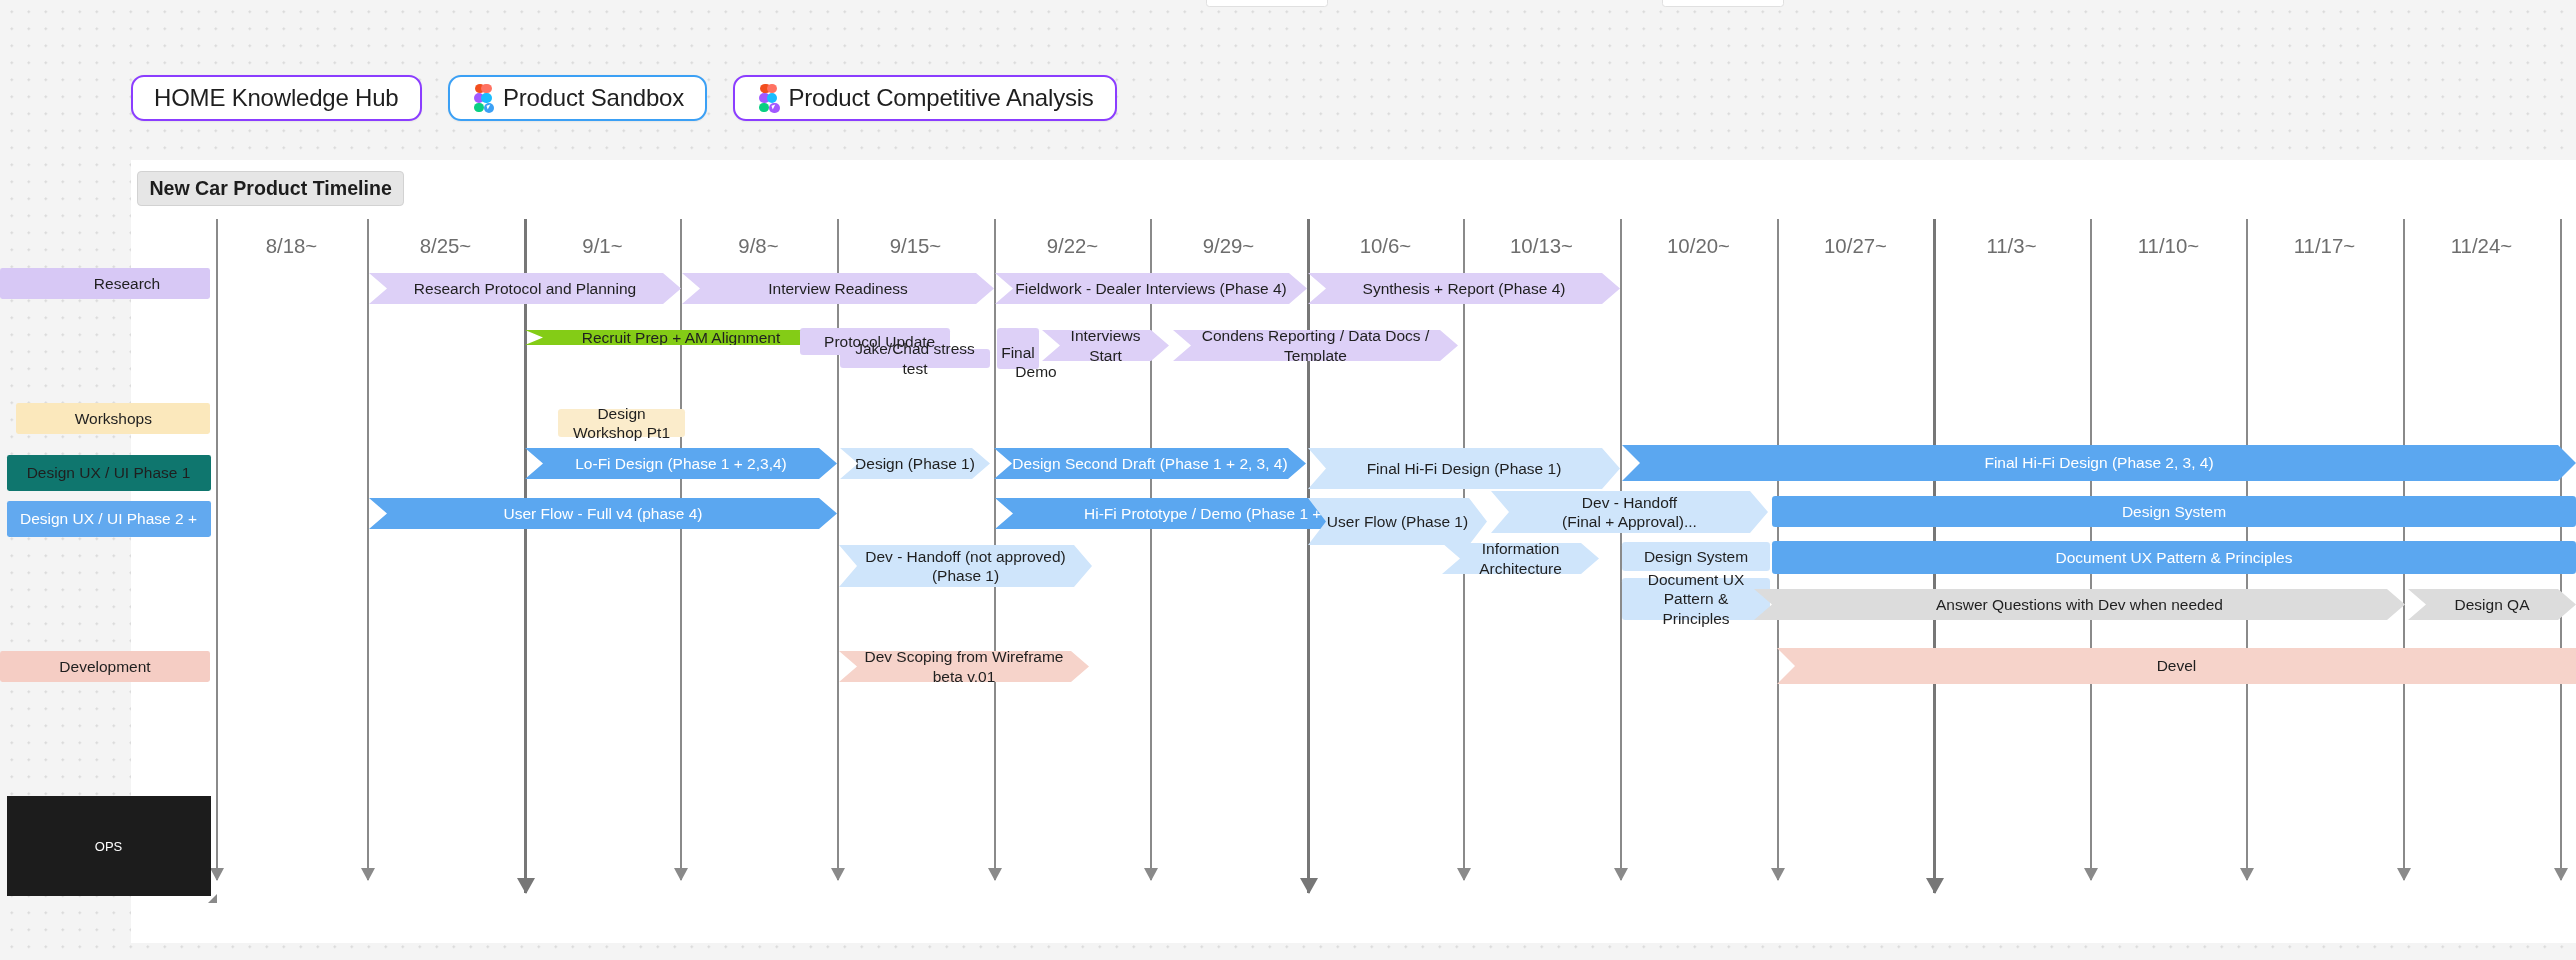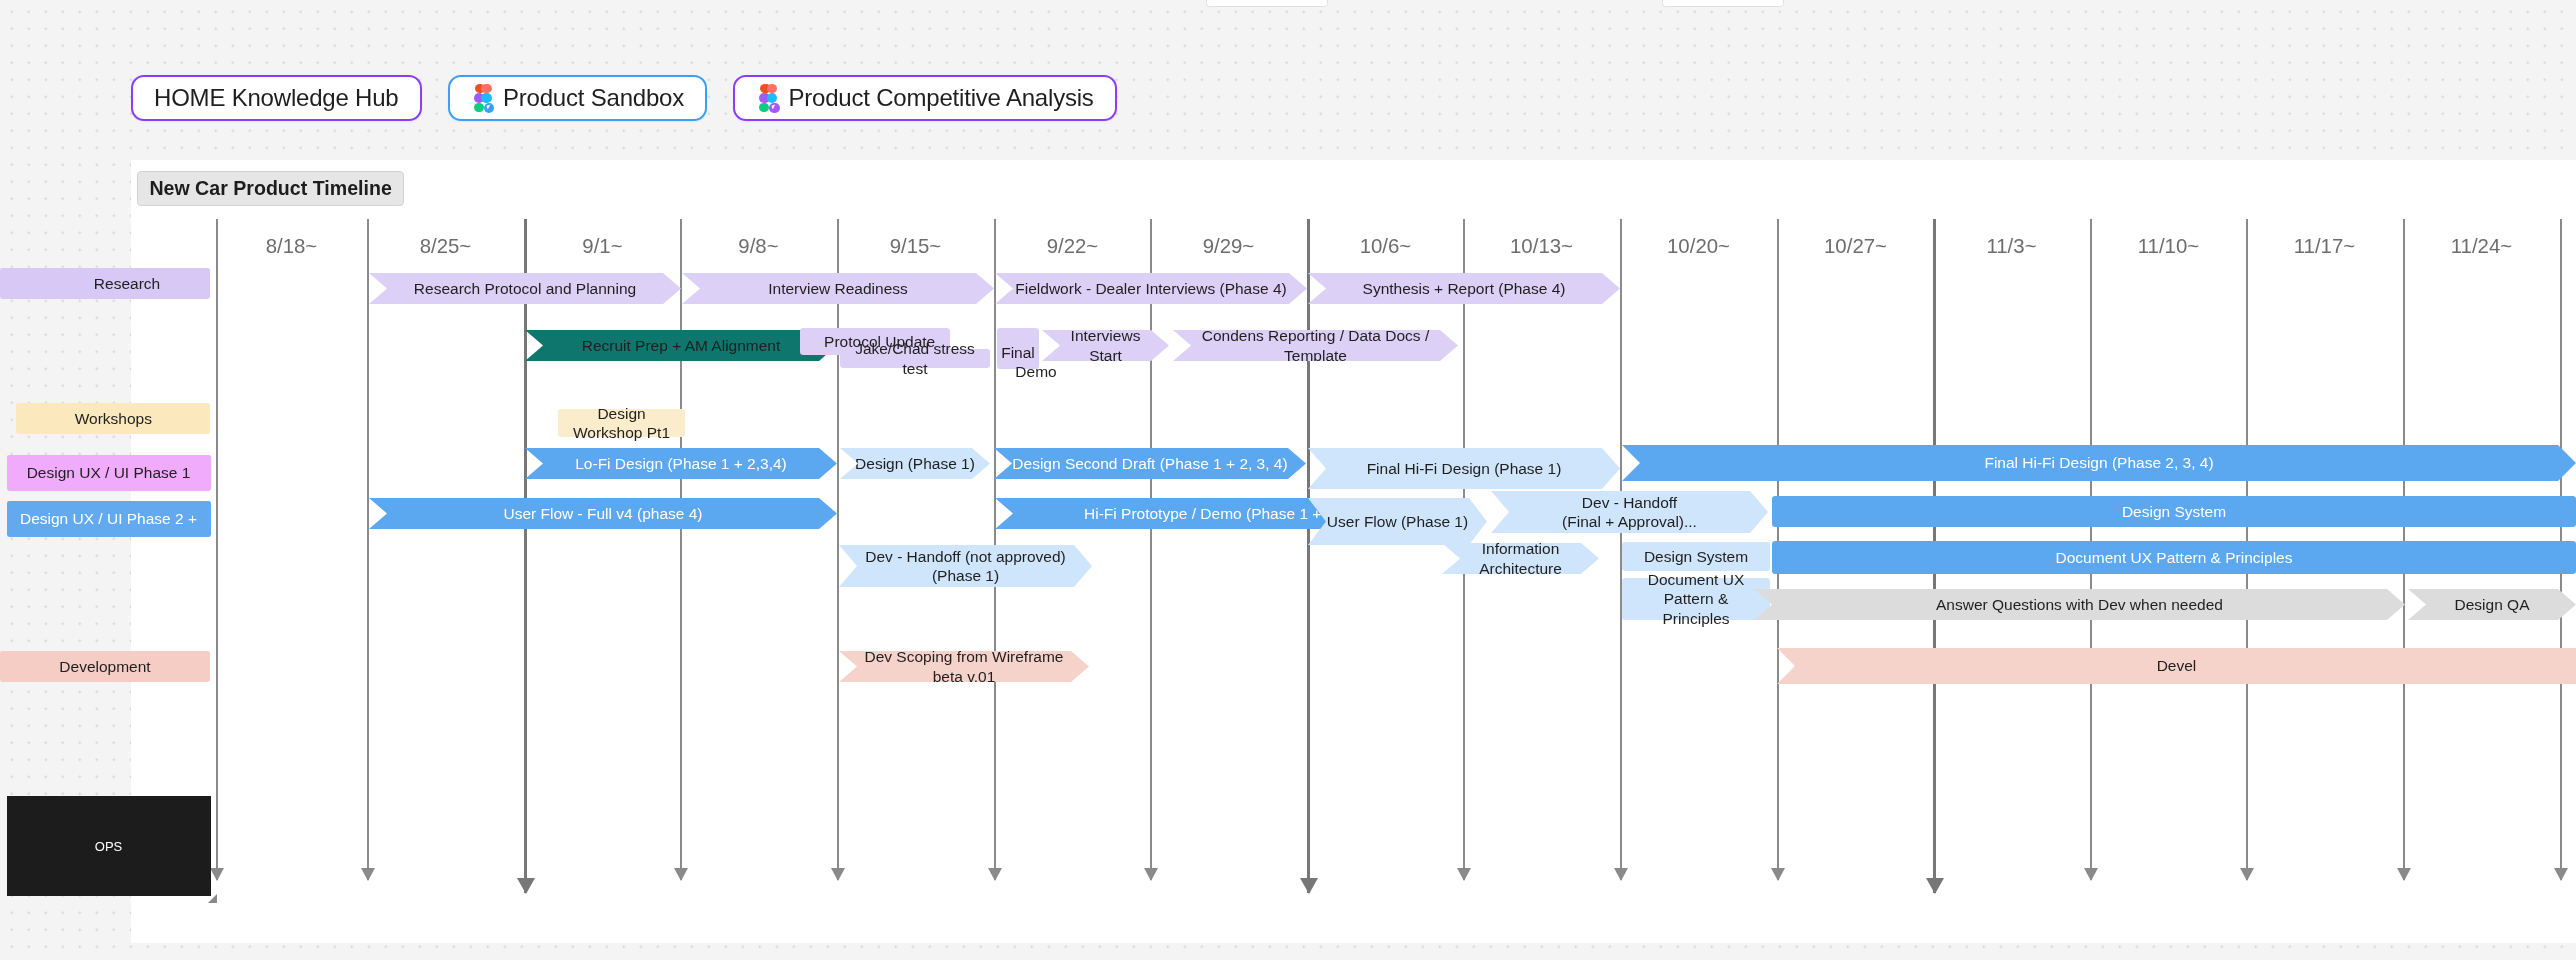--- a/index.html
+++ b/index.html
@@ -183,37 +183,37 @@
     <div class="datecell" style="left: 1307px; width: 157px;">10/6~</div>
     <div class="datecell" style="left: 1463px; width: 157px;">10/13~</div>
     <div class="datecell" style="left: 1620px; width: 157px;">10/20~</div>
     <div class="datecell" style="left: 1777px; width: 157px;">10/27~</div>
     <div class="datecell" style="left: 1933px; width: 157px;">11/3~</div>
     <div class="datecell" style="left: 2090px; width: 157px;">11/10~</div>
     <div class="datecell" style="left: 2246px; width: 157px;">11/17~</div>
     <div class="datecell" style="left: 2403px; width: 157px;">11/24~</div>
     <div class="lane" style="left: 0px; top: 268px; width: 210px; height: 31px; background: rgb(215, 200, 245); color: rgb(31, 31, 31); padding-left: 44px;">Research</div>
     <div class="lane" style="left: 16.3px; top: 403px; width: 194px; height: 31px; background: rgb(251, 232, 188); color: rgb(31, 31, 31);">Workshops</div>
-    <div class="lane" style="left: 6.5px; top: 455px; width: 204px; height: 36px; background: #f0abfc; color: rgb(31, 31, 31);">Design UX / UI Phase 1</div>
+    <div class="lane" style="left: 6.5px; top: 455px; width: 204px; height: 36px; background: #0f766e; color: rgb(31, 31, 31);">Design UX / UI Phase 1</div>
     <div class="lane" style="left: 6.5px; top: 501px; width: 204px; height: 36px; background: rgb(98, 169, 239); color: rgb(255, 255, 255);">Design UX / UI Phase 2 +</div>
     <div class="lane" style="left: 0px; top: 651px; width: 210px; height: 31px; background: rgb(245, 205, 196); color: rgb(31, 31, 31);">Development</div>
     <div class="ops-block" style="left: 6.5px; top: 796px; width: 204px; height: 100px;">OPS<div class="handle" style="position: absolute; right: -6.5px; bottom: -6.5px; width: 0px; height: 0px; border-left: 9px solid transparent; border-bottom: 9px solid rgb(138, 138, 138);"></div></div>
     <div class="bar chev dark" style="left: 369px; top: 273px; width: 312px; height: 31px; background: rgb(221, 208, 247); flex-direction: column;">
       <span style="display: block;">Research Protocol and Planning</span>
     </div>
     <div class="bar chev dark" style="left: 682px; top: 273px; width: 312px; height: 31px; background: rgb(221, 208, 247); flex-direction: column;">
       <span style="display: block;">Interview Readiness</span>
     </div>
     <div class="bar chev dark" style="left: 995px; top: 273px; width: 312px; height: 31px; background: rgb(221, 208, 247); flex-direction: column;">
       <span style="display: block;">Fieldwork - Dealer Interviews (Phase 4)</span>
     </div>
     <div class="bar chev dark" style="left: 1308px; top: 273px; width: 312px; height: 31px; background: rgb(221, 208, 247); flex-direction: column;">
       <span style="display: block;">Synthesis + Report (Phase 4)</span>
     </div>
-    <div class="bar chev dark" style="left: 525px; top: 330px; width: 312px; height: 31px; background: #0f766e; flex-direction: column;">
+    <div class="bar chev dark" style="left: 525px; top: 330px; width: 312px; height: 15px; background: #84cc16; flex-direction: column;">
       <span style="display: block;">Recruit Prep + AM Alignment</span>
     </div>
     <div class="bar rect dark" style="left: 800px; top: 328px; width: 150px; height: 27px; background: rgb(221, 208, 247); flex-direction: column; padding-left: 24px;">
       <span style="display: block;">Protocol Update</span>
     </div>
     <div class="bar rect dark" style="left: 840px; top: 349px; width: 150px; height: 19px; background: rgb(221, 208, 247); flex-direction: column;">
       <span style="display: block;">Jake/Chad stress test</span>
     </div>
     <div class="bar rect dark" style="left: 997px; top: 328px; width: 42px; height: 41px; background: rgb(221, 208, 247); flex-direction: column;">
       <span style="display: block; margin-top: 27px;">Final</span>

